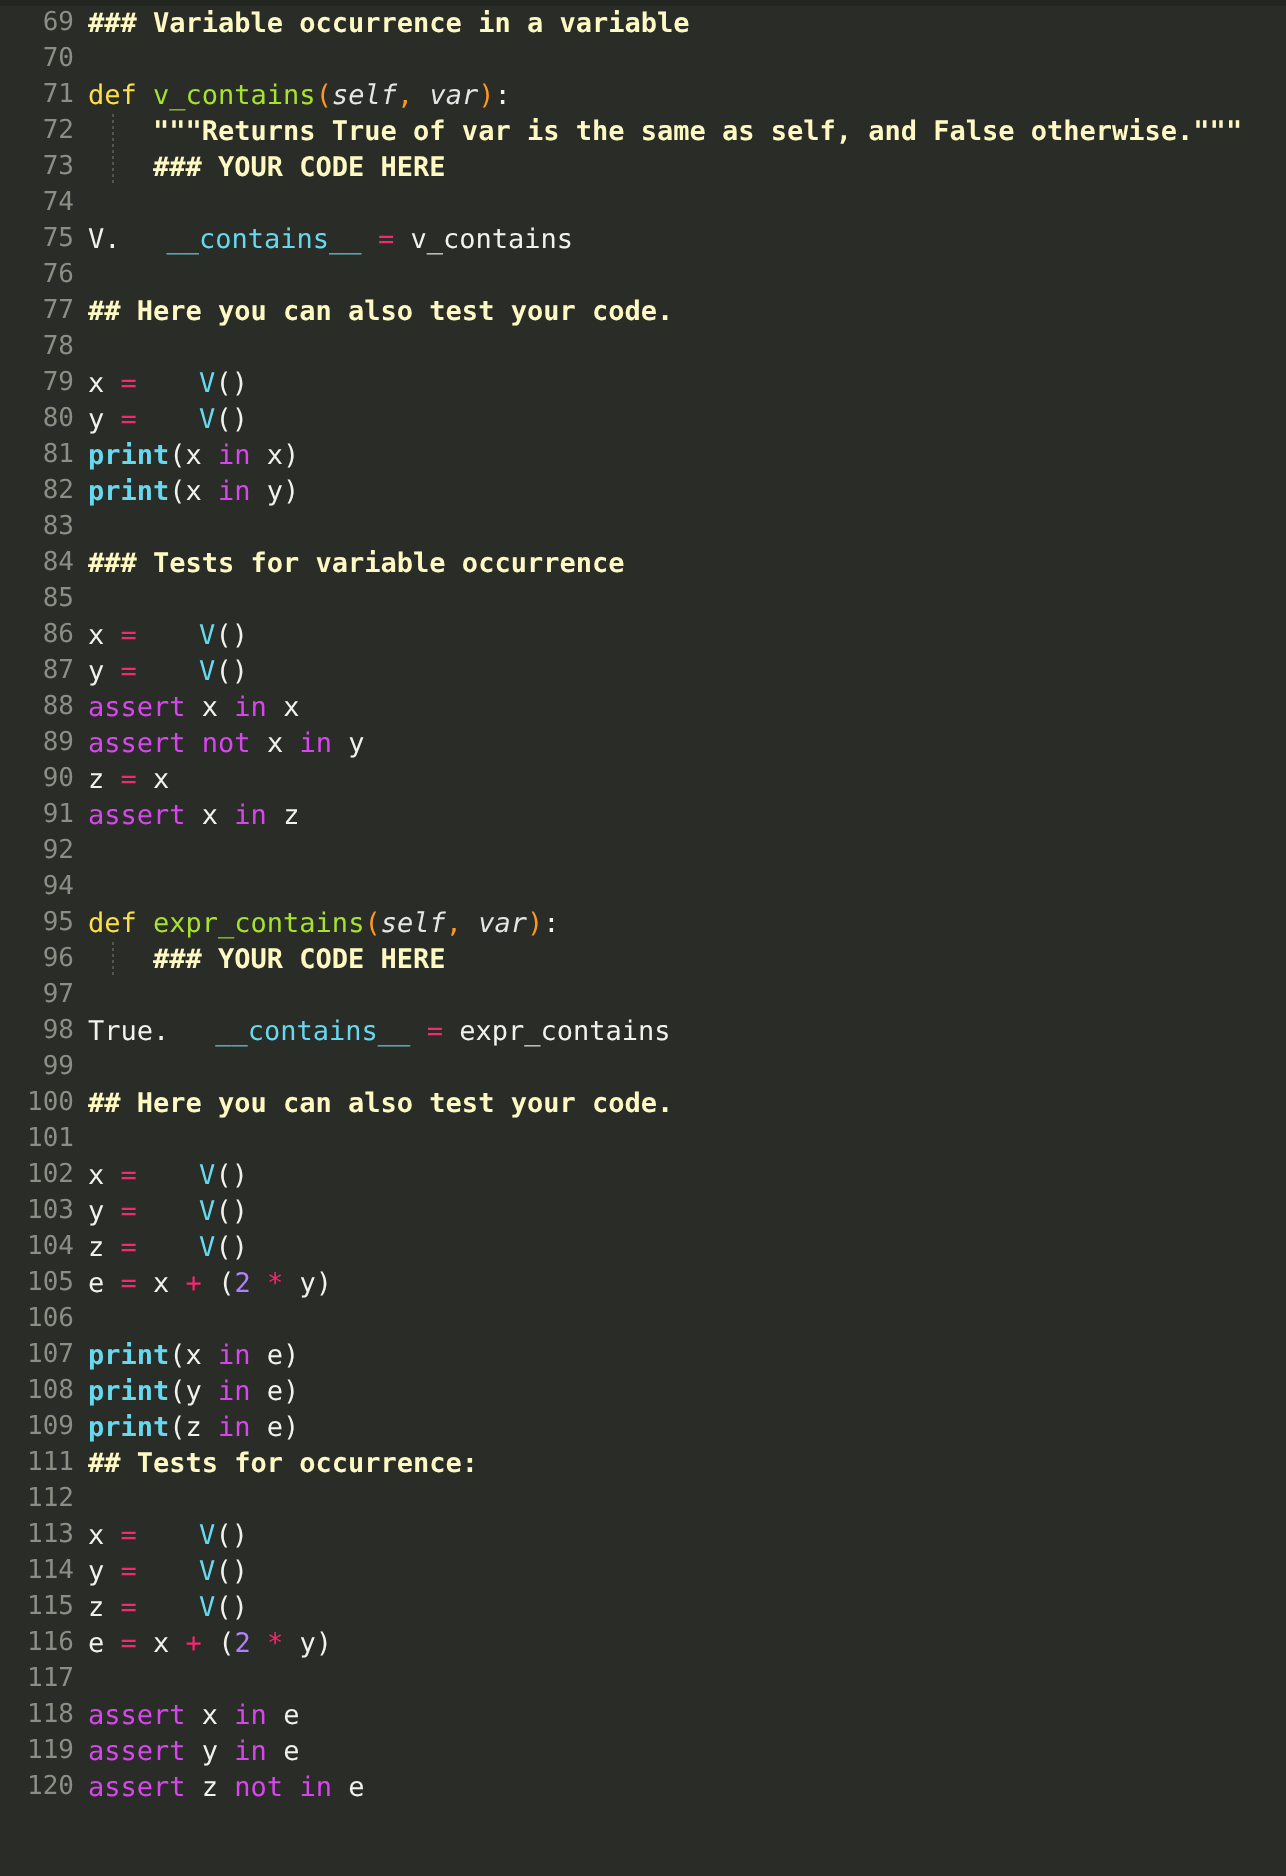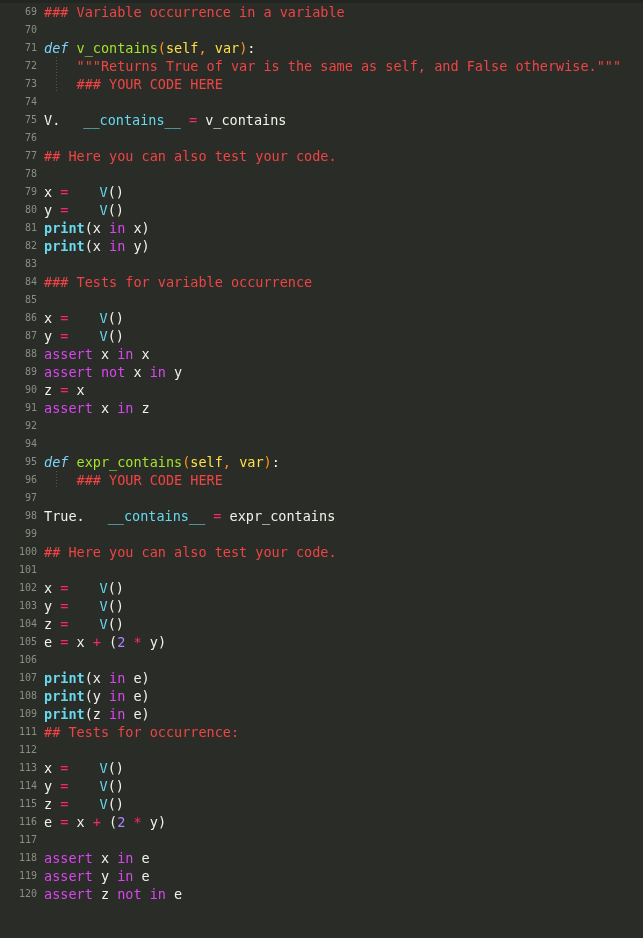--- a/index.html
+++ b/index.html
@@ -24,43 +24,43 @@
     white-space:pre;
     font-size:13.5px;
     display:block;
     position:relative;
   }
   .ln{
     display:inline-block;
     width:37px;
     text-align:right;
     color:#8a8f85;
-    font-size:10px;
+    font-size:13px;
     vertical-align:top;
     user-select:none;
   }
   .src{
     display:inline-block;
     margin-left:7px;
     vertical-align:top;
     color:#f2f2ec;
   }
   .guide{
     position:absolute;
     left:56px;top:0;width:1px;height:18px;
     background-image:linear-gradient(to bottom,#53564d 50%,transparent 50%);
     background-size:1px 3px;
   }
   
-  .c  { color:#ef4444; }                 
+  .c  { color:#fef9c3;font-weight:bold; }                 
   .kw { color:#d946ef; }                 
   .op { color:#f92672; }                 
-  .def{ color:#7dd3fc; font-style:italic;} 
+  .def{ color:#fde047; } 
   .fn { color:#a6e22e; }                 
-  .pa { color:#fde047; } 
+  .pa { color:#e5e5e5; font-style:italic;} 
   .pn { color:#fd971f; }                 
   .cls{ color:#66d9ef;margin-left:23px; }                 
   .bi { color:#66d9ef;font-weight:bold; }                 
   .nu { color:#ae81ff; }                 
   .pl { color:#f2f2ec; }                 
 </style>
 </head>
 <body>
 
 <div id="editor">

